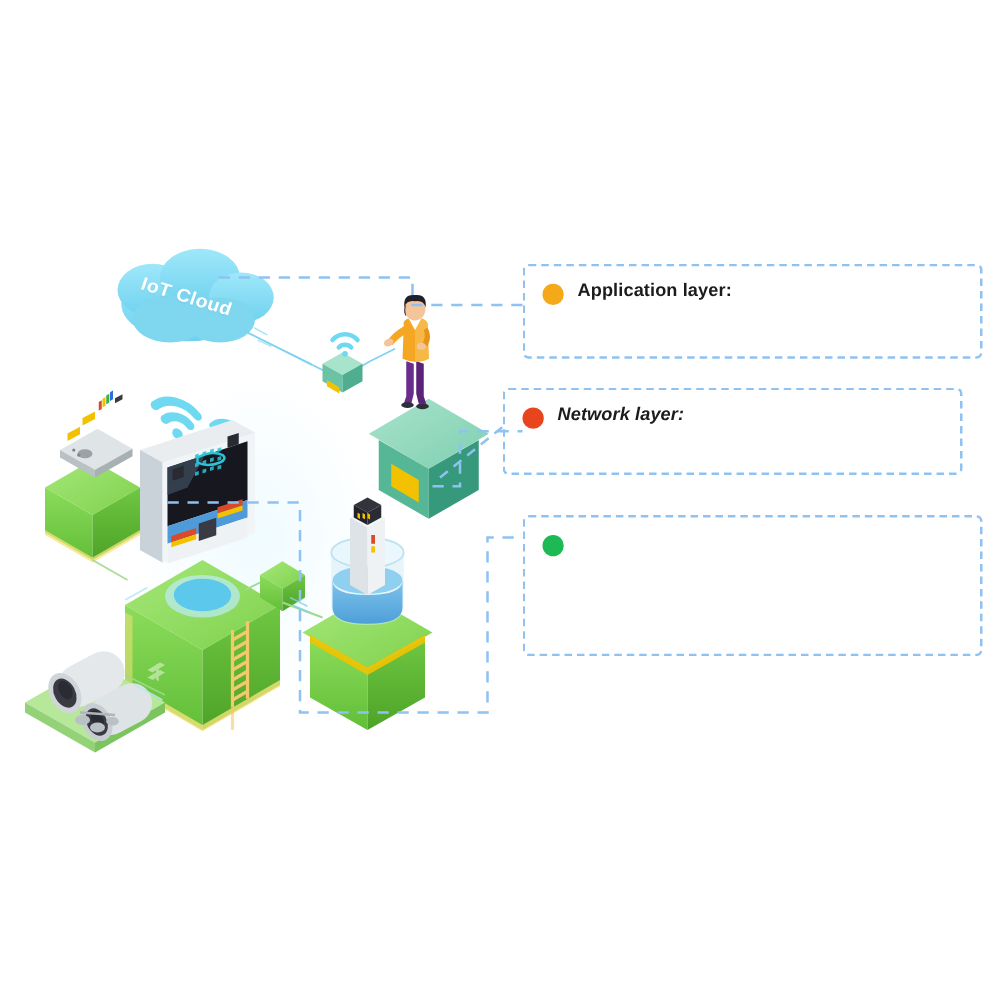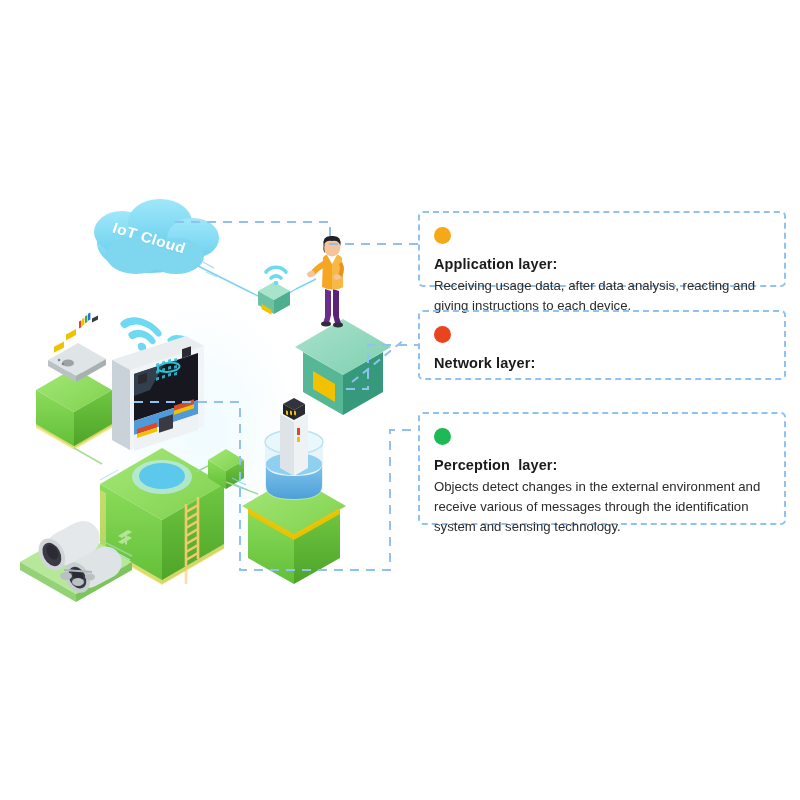--- a/index.html
+++ b/index.html
@@ -20,24 +20,23 @@
   }
   .legend-box {
     position: absolute;
     border: 2px dashed #8fc2f0;
     border-radius: 5px;
     padding: 11px 16px 11px 14px;
     background: transparent;
     display: flex;
     align-items: flex-start;
     gap: 11px;
-    flex-direction: column;
   }
   #box-application { top: 211px; left: 418px; width: 368px; height: 76px; }
-  #box-network     { top: 310px; left: 418px; width: 368px; height: 70px; }
+  #box-network     { top: 310px; left: 402px; width: 368px; height: 70px; font-style: italic; }
   #box-perception  { top: 412px; left: 418px; width: 368px; height: 113px; }
 
   .dot {
     flex: 0 0 auto;
     width: 17px; height: 17px;
     border-radius: 50%;
     margin-top: 3px;
   }
   .legend-text { flex: 1 1 auto; min-width: 0; }
   .legend-title {
@@ -384,32 +383,27 @@
       <path d="M352,382 L404,340"></path>
     </g>
   </svg>
 
   <div class="cloud-label">IoT Cloud</div>
 
   <div class="legend-box" id="box-application">
     <span class="dot" id="dot-application" style="background: rgb(245, 168, 24);"></span>
     <span class="legend-text">
       <span class="legend-title">Application layer:</span>
-      <span class="legend-body" style="display:block">Receiving usage data, after data analysis, reacting and giving instructions to each device.</span>
     </span>
   </div>
 
   <div class="legend-box" id="box-network">
     <span class="dot" id="dot-network" style="background: rgb(232, 69, 31);"></span>
     <span class="legend-text">
       <span class="legend-title">Network layer:</span>
     </span>
   </div>
 
   <div class="legend-box" id="box-perception">
     <span class="dot" id="dot-perception" style="background: rgb(29, 185, 84);"></span>
-    <span class="legend-text">
-      <span class="legend-title">Perception  layer:</span>
-      <span class="legend-body" style="display:block">Objects detect changes in the external environment and receive various of messages through the identification system and sensing technology.</span>
-    </span>
   </div>
 
 </div>
 
 </body></html>

